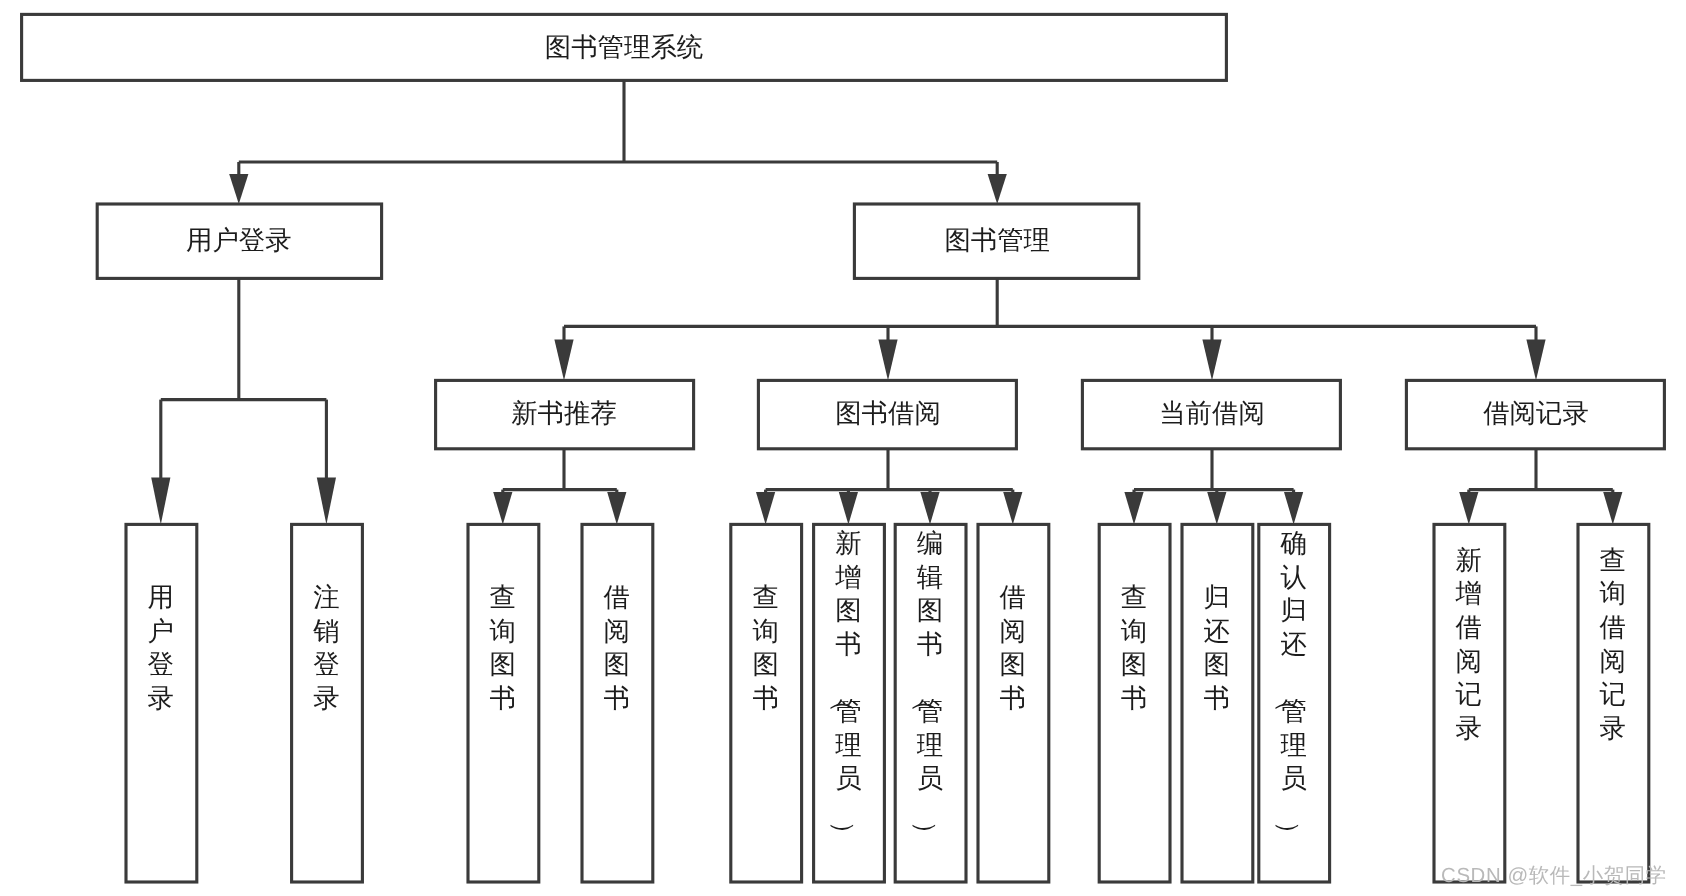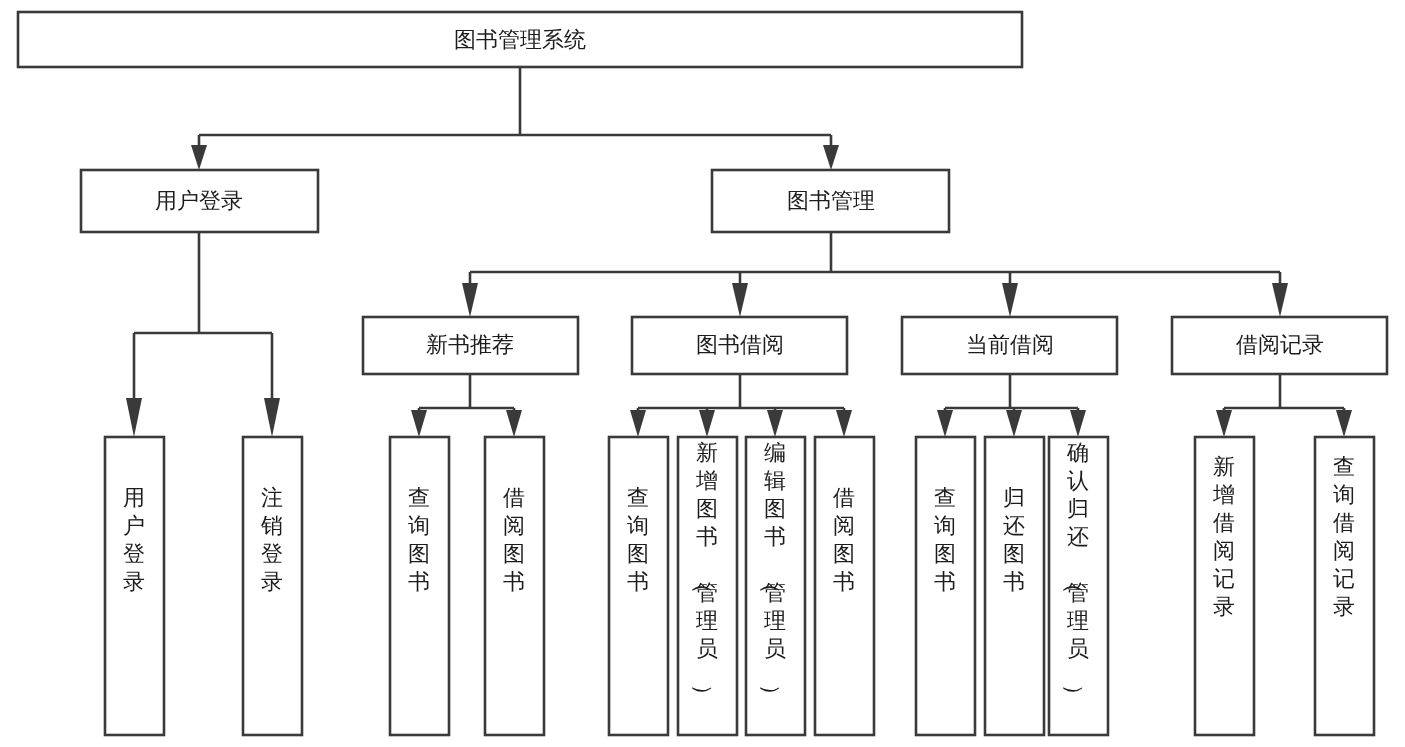--- a/index.html
+++ b/index.html
@@ -228,13 +228,14 @@
       <rect class="node-box" x="1195" y="437" width="59" height="298"></rect>
       <text class="node-label-v" x="1224" y="474"><tspan x="1224" y="474">新</tspan><tspan x="1224" y="502">增</tspan><tspan x="1224" y="530">借</tspan><tspan x="1224" y="558">阅</tspan><tspan x="1224" y="586">记</tspan><tspan x="1224" y="614">录</tspan></text>
     </g>
     <g>
       <rect class="node-box" x="1315" y="437" width="59" height="298"></rect>
       <text class="node-label-v" x="1344" y="474"><tspan x="1344" y="474">查</tspan><tspan x="1344" y="502">询</tspan><tspan x="1344" y="530">借</tspan><tspan x="1344" y="558">阅</tspan><tspan x="1344" y="586">记</tspan><tspan x="1344" y="614">录</tspan></text>
     </g>
 
   </svg>
 
+  <div class="watermark">CSDN @软件_小贺同学</div>
 </div>
 
 </body></html>

